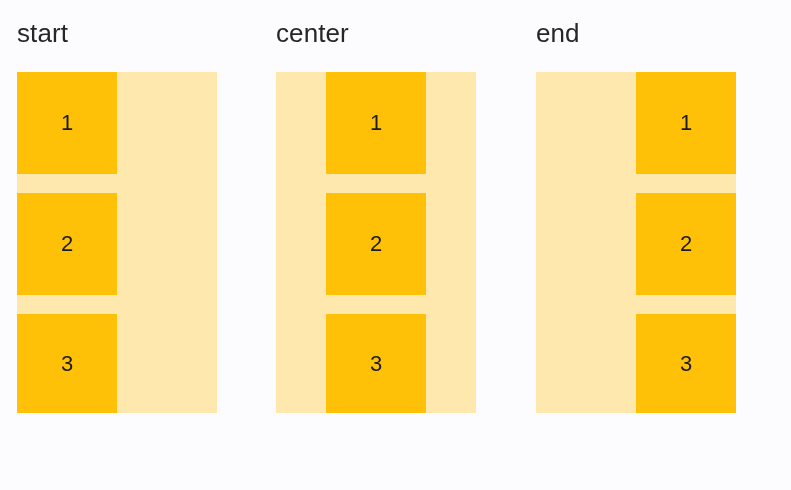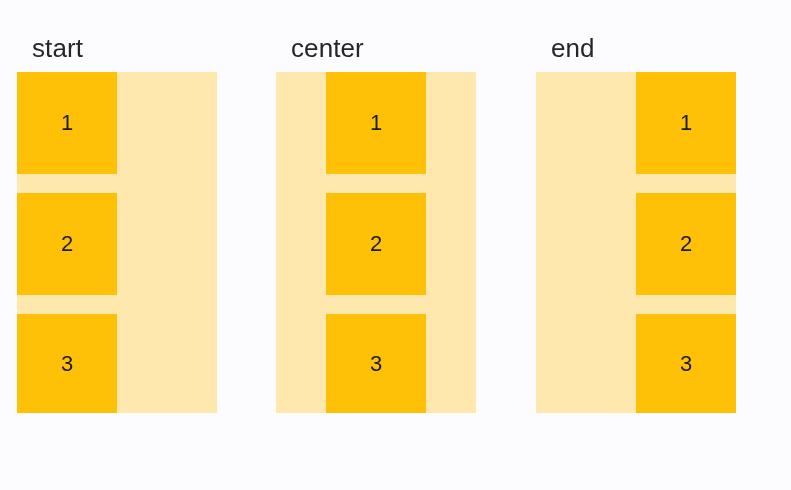--- a/index.html
+++ b/index.html
@@ -29,21 +29,21 @@
     width: 200px;
   }
   .demo-0 { left: 17px; }
   .demo-1 { left: 276px; }
   .demo-2 { left: 536px; }
 
   .demo-label {
     position: absolute;
     top: 17px;
     left: 0;
-    margin: 15px;
+    margin: 0;
     font-size: 26px;
     font-weight: 400;
     line-height: 32px;
     color: #262626;
     white-space: nowrap;
     letter-spacing: 0.1px;
   }
 
   
   .flex-container {

